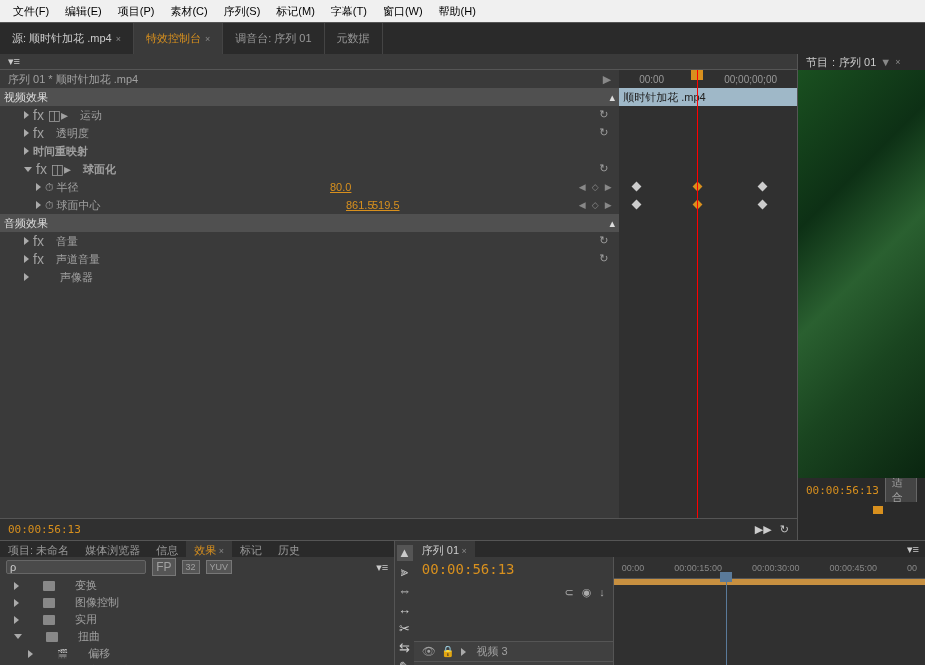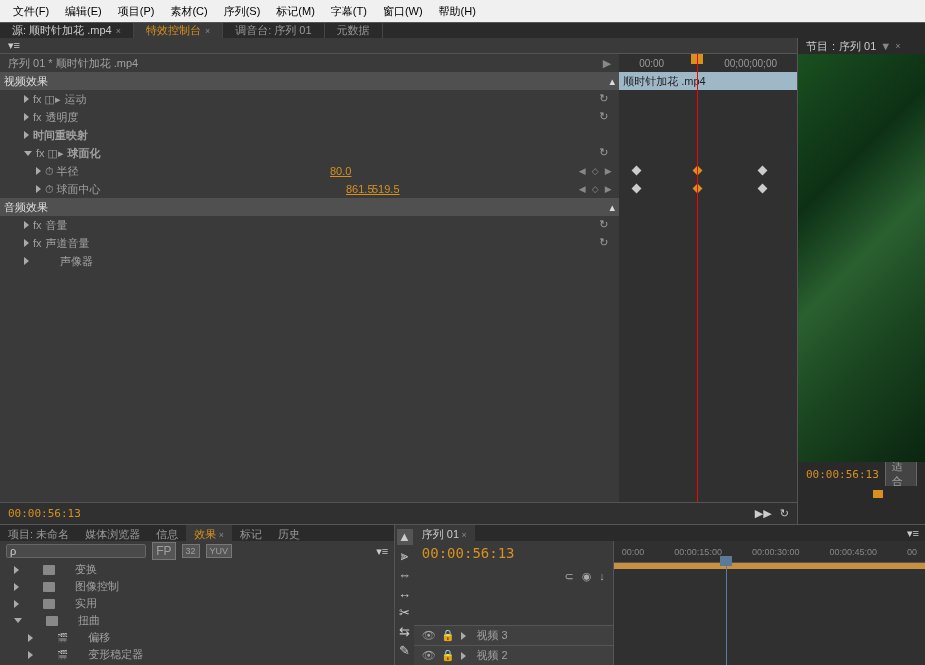--- a/index.html
+++ b/index.html
@@ -1,38 +1,38 @@
 <!DOCTYPE html>
 <html><head>
 <meta charset="utf-8">
 <style>
 *{margin:0;padding:0;box-sizing:border-box}
 body{font-family:"Microsoft YaHei",Arial,sans-serif;font-size:11px;color:#a0a0a0;background:#3a3a3a;width:925px;height:665px;overflow:hidden}
 .menubar{background:#f0f0f0;color:#000;height:22px;display:flex;align-items:center;padding:0 5px}
 .menubar span{padding:0 8px;cursor:pointer}
-.toprow{display:flex;height:16px;background:#2a2a2a;border-top:1px solid #555}
+.toprow{display:flex;height:32px;background:#2a2a2a;border-top:1px solid #555}
 .tab{padding:2px 12px;background:#2a2a2a;color:#999;cursor:pointer;border-right:1px solid #444;font-size:11px;display:flex;align-items:center;gap:4px}
 .tab.active{background:#3a3a3a;color:#d8901e}
 .tab.src{color:#ccc}
 .close-x{font-size:9px;color:#888}
 .main{display:flex;height:486px}
 .left-panel{width:797px;background:#3a3a3a;display:flex;flex-direction:column}
 .right-panel{width:128px;background:#1a1a1a;border-left:1px solid #555;display:flex;flex-direction:column}
 .fx-header{display:flex;height:16px;align-items:center;padding:0 8px;background:#3a3a3a;border-bottom:1px solid #555;justify-content:space-between}
 .fx-content{display:flex;flex:1}
 .fx-left{width:630px;display:flex;flex-direction:column}
 .fx-right{flex:1;background:#303030;position:relative}
 .fx-title-row{height:18px;display:flex;align-items:center;padding:0 8px;background:#3a3a3a}
 .fx-section{height:18px;padding:0 4px;display:flex;align-items:center;background:#505050;color:#ddd}
 .fx-row{height:18px;padding:0 4px;display:flex;align-items:center;background:#3a3a3a;position:relative}
 .fx-row.sub{padding-left:24px}
 .fx-row.sub2{padding-left:36px}
 .tri{display:inline-block;width:0;height:0;border-style:solid;border-width:4px 0 4px 5px;border-color:transparent transparent transparent #aaa;margin-right:4px}
 .tri.down{border-width:5px 4px 0 4px;border-color:#aaa transparent transparent transparent}
-.fx-icn{display:inline-flex;gap:2px;margin-right:4px;font-size:11px}
+.fx-icn{display:inline-flex;gap:2px;margin-right:12px;font-size:14px}
 .fx-val{color:#d8901e;position:absolute;cursor:pointer;text-decoration:underline}
 .fx-keys{position:absolute;right:6px;display:flex;gap:3px}
 .kf-btn{width:10px;height:10px;font-size:9px;color:#888;cursor:pointer;display:flex;align-items:center;justify-content:center}
 .reset{position:absolute;right:6px;width:14px;height:14px;font-size:11px}
 .tl-head{height:18px;background:#303030;display:flex;align-items:center;padding:0 20px;font-size:10px;color:#999}
 .tl-clip{height:18px;background:#9fb8c8;color:#222;padding:0 4px;display:flex;align-items:center}
 .tl-track{height:18px;background:#303030;position:relative}
 .playhead{position:absolute;width:1px;background:#f00;top:0;bottom:0;left:78px}
 .ph-head{position:absolute;left:72px;top:0;width:12px;height:10px;background:#d8901e}
 .kf-dot{position:absolute;width:7px;height:7px;background:#ccc;transform:rotate(45deg);top:5px}

